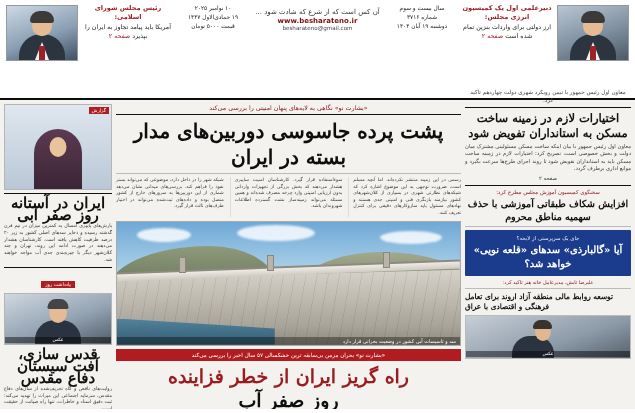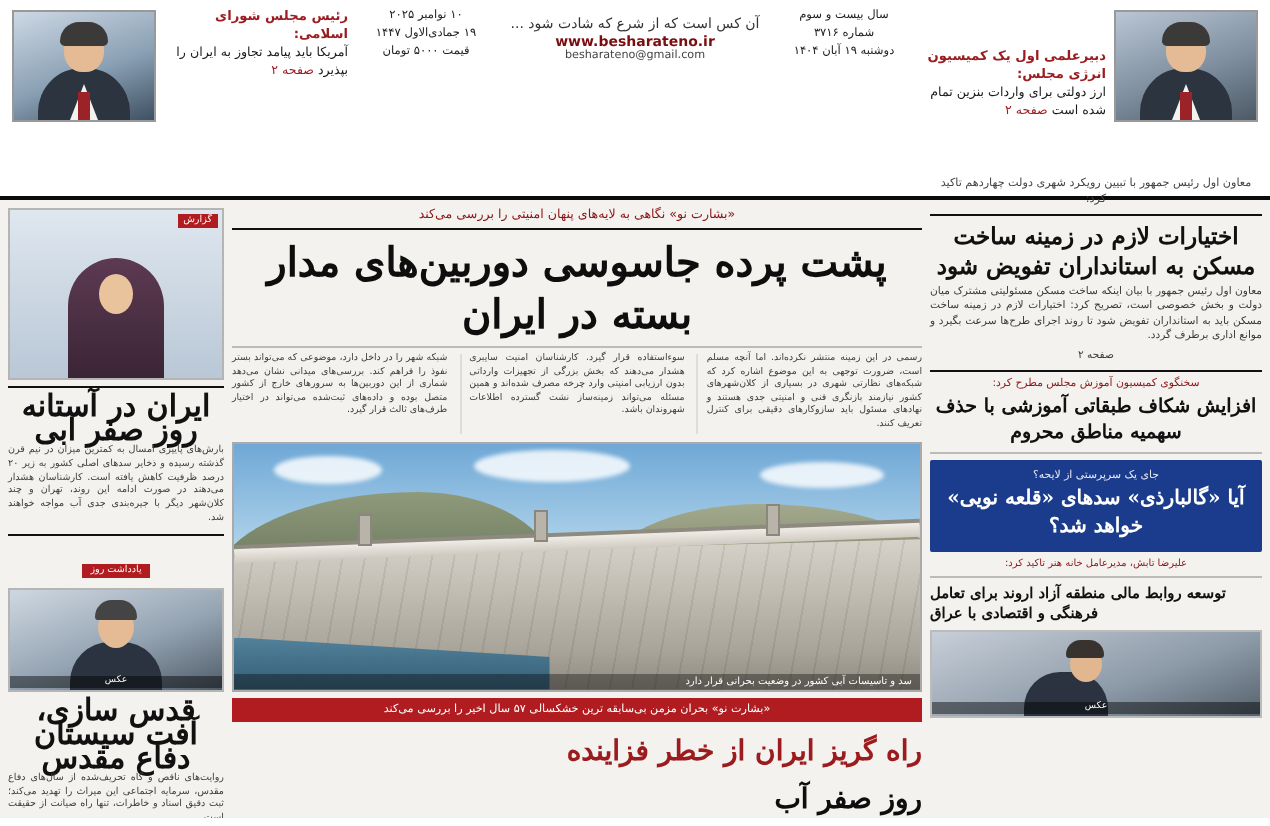--- a/index.html
+++ b/index.html
@@ -90,22 +90,23 @@
     line-height: 6px;
   }
 
   .mh-caption {
     position: absolute;
     top: 4px;
     width: 92px;
     font-size: 6.3px;
     line-height: 9px;
     color: #1a1a1a;
-  }
-  .mh-caption.right { right: 82px; margin-top: 20px; }
+    text-align: center;
+  }
+  .mh-caption.right { right: 82px; }
   .mh-caption.left  { left: 82px; }
   .mh-caption b { display:block; font-size:6.6px; color:#9b1b1e; }
 
   .logo {
     position: absolute;
     top: 8px;
     left: 50%;
     transform: translateX(-50%);
     width: 250px;
     text-align: center;
@@ -387,23 +388,24 @@
 
   .red-strip {
     background: #b11c20;
     color: #fff;
     font-size: 5.6px;
     padding: 3px 5px;
     text-align: center;
     margin-top: 3px;
   }
   .mc-head2 {
+    text-align: center;
     font-family: "DejaVu Serif", serif;
     font-weight: bold;
-    font-size: 14px;
+    font-size: 19px;
     line-height: 24px;
     color: #9b1b1e;
     margin-top: 3px;
   }
   .mc-head2 .l2 { color: #0e0e0e; }
 
   
   .lc-ad {
     width: 100%;
     height: 86px;

